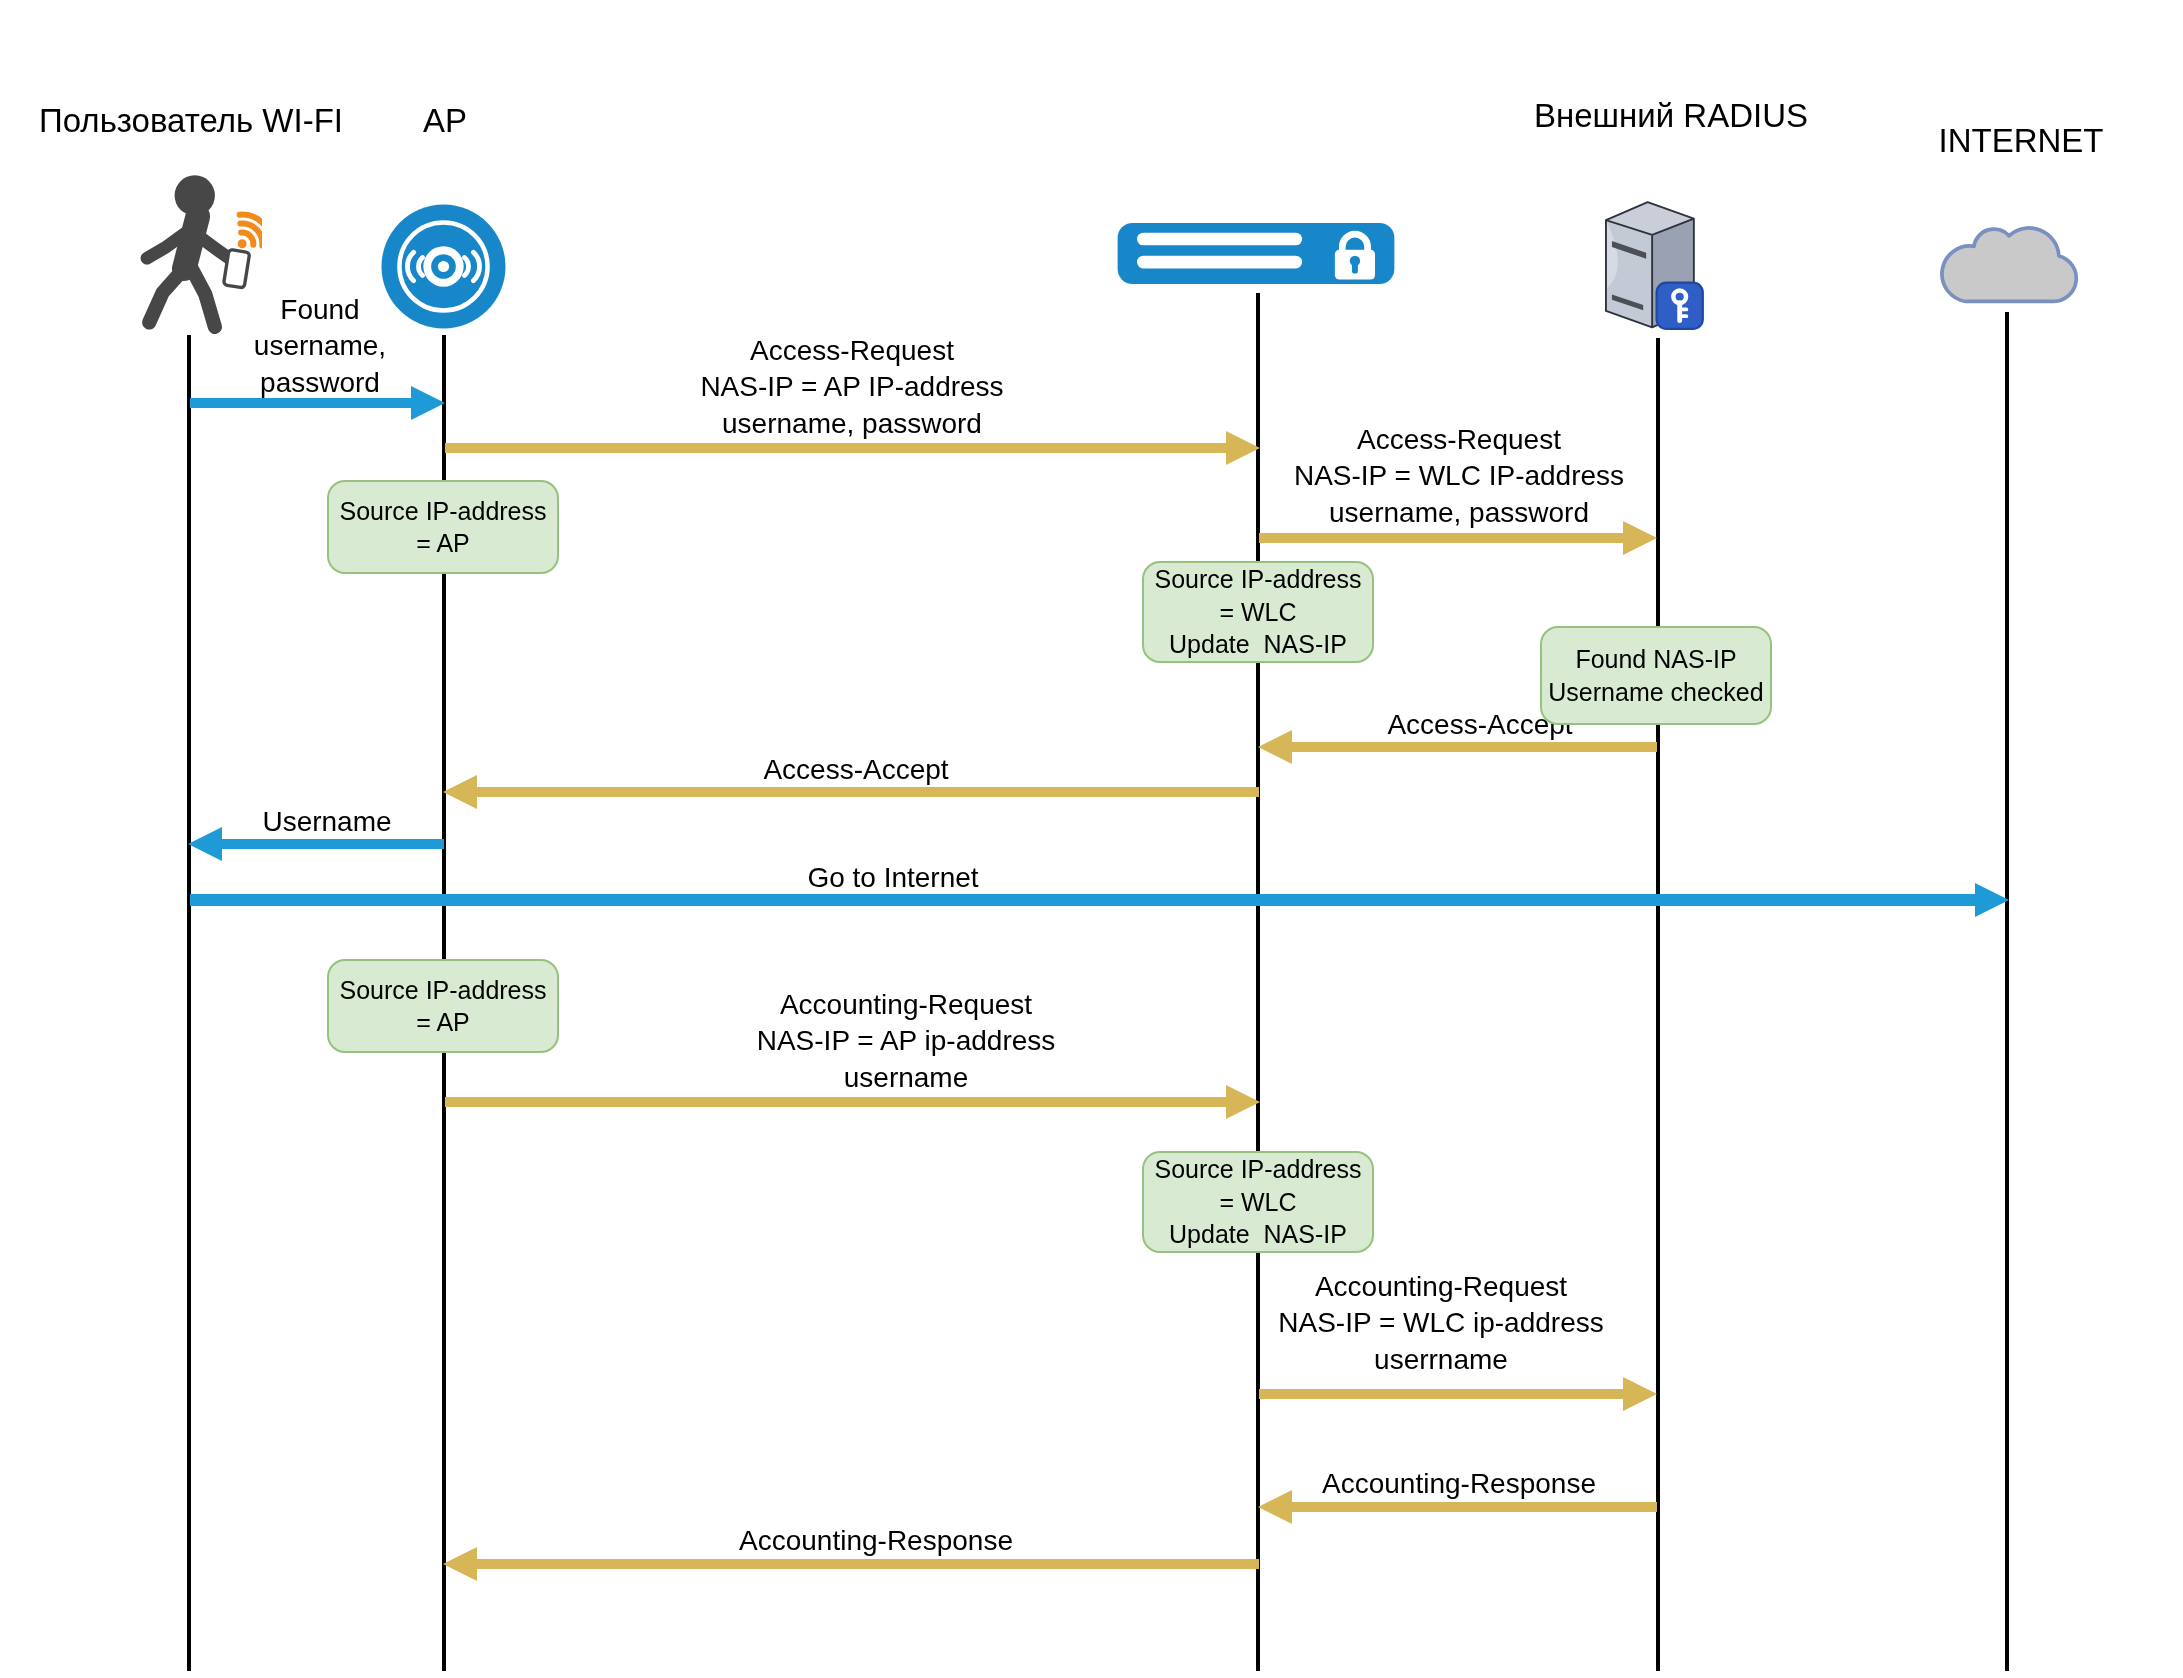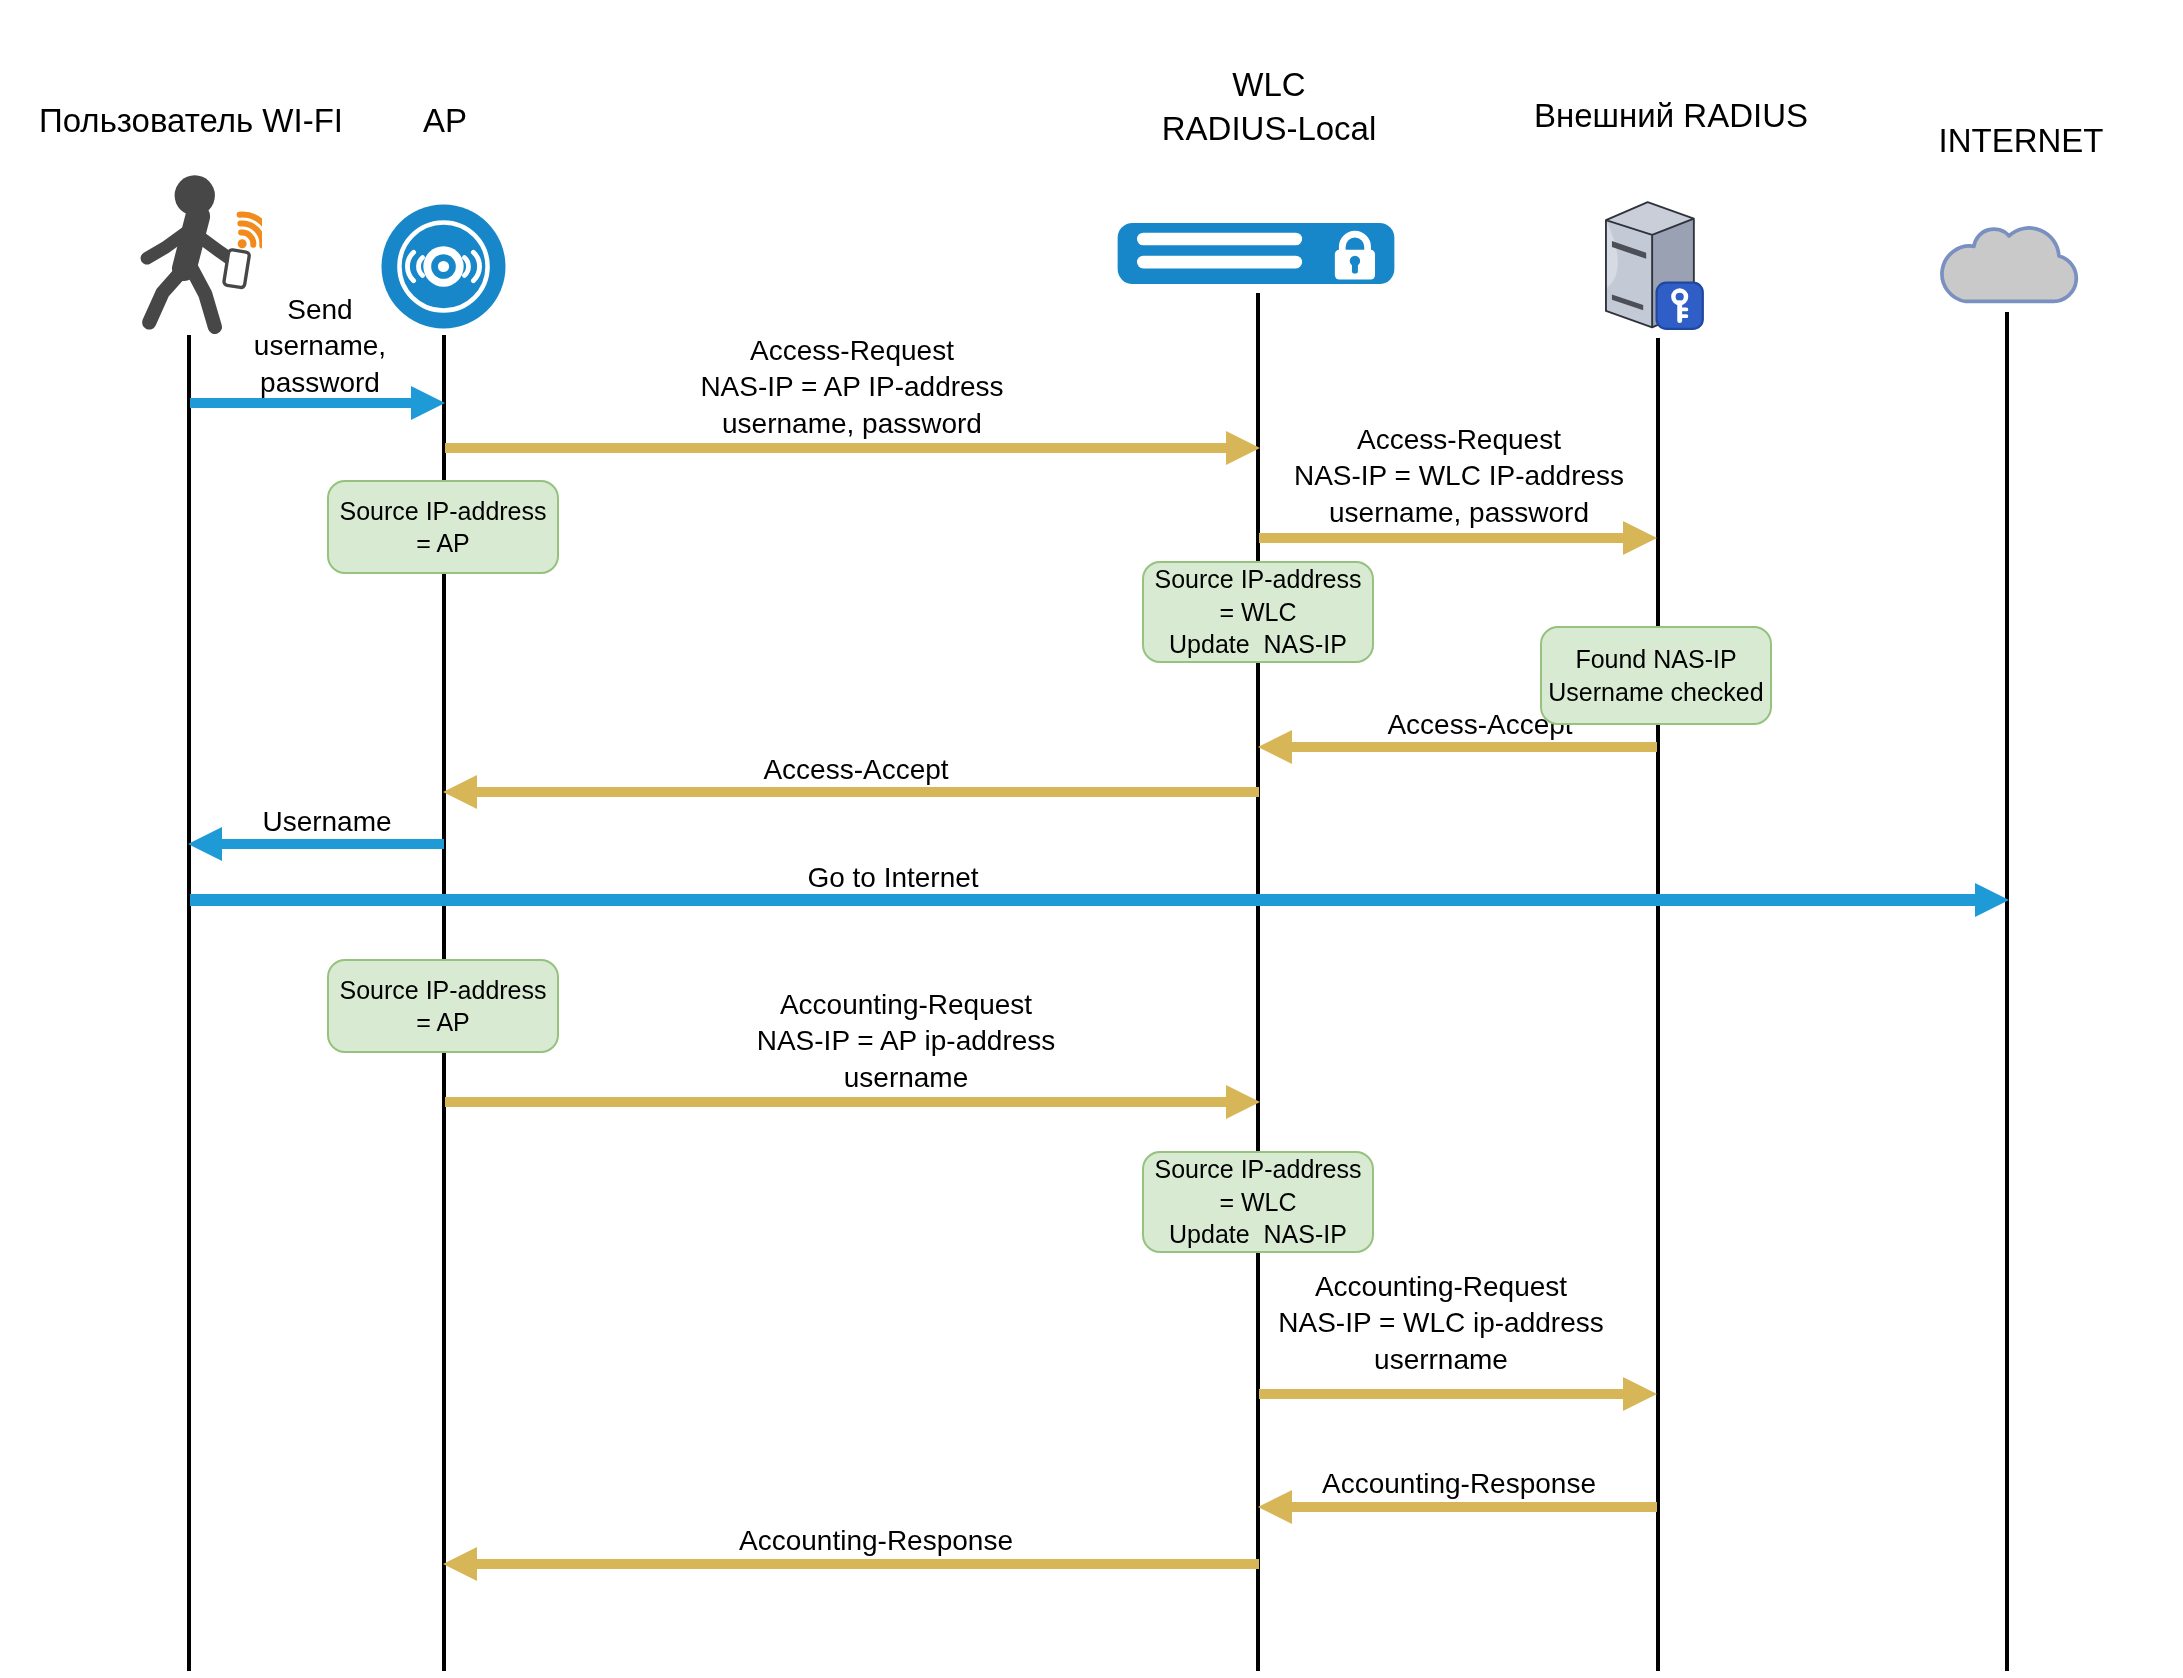--- a/index.html
+++ b/index.html
@@ -36,22 +36,20 @@
   }
   .icon{position:absolute;z-index:2;}
 </style>
 </head>
 <body>
 
 <div id="canvas">
 
   <div class="actor-label" style="left:191px;top:99px;text-align:right;">Пользователь WI-FI</div>
   <div class="actor-label" style="left:445px;top:99px;">AP</div>
-  <div class="actor-label" style="left:1269px;top:63px;">WLC
-RADIUS-Local</div>
   <div class="actor-label" style="left:1671px;top:94px;">Внешний RADIUS</div>
   <div class="actor-label" style="left:2021px;top:119px;">INTERNET</div>
 
   <svg class="icon" style="left:129px;top:173px;" width="133" height="163" viewBox="0 0 178 218">
     <circle cx="88" cy="30" r="27" style="fill:var(--person-gray)"></circle>
     <path d="M92 58 L74 128" style="stroke:var(--person-gray)" stroke-width="33" stroke-linecap="round" fill="none"></path>
     <path d="M84 74 L48 100 L24 114" style="stroke:var(--person-gray)" stroke-width="17" stroke-linecap="round" stroke-linejoin="round" fill="none"></path>
     <path d="M90 82 L120 104 L137 116" style="stroke:var(--person-gray)" stroke-width="17" stroke-linecap="round" stroke-linejoin="round" fill="none"></path>
     <path d="M77 124 L45 160 L27 200" style="stroke:var(--person-gray)" stroke-width="19" stroke-linecap="round" stroke-linejoin="round" fill="none"></path>
     <path d="M84 128 L102 162 L115 206" style="stroke:var(--person-gray)" stroke-width="19" stroke-linecap="round" stroke-linejoin="round" fill="none"></path>
@@ -152,21 +150,21 @@
     </div>
   <div class="arrow gold left" style="left:1258px;top:1490px;width:399px;">
       <div class="head"></div>
       <div class="shaft"></div>
     </div>
   <div class="arrow gold left" style="left:443px;top:1547px;width:816px;">
       <div class="head"></div>
       <div class="shaft"></div>
     </div>
 
-  <div class="msg-label" style="left:320px;top:292px;">Send
+  <div class="msg-label" style="left:320px;top:292px;">Found
 username,
 password</div>
   <div class="msg-label" style="left:852px;top:333px;">Access-Request
 NAS-IP = AP IP-address
 username, password</div>
   <div class="msg-label" style="left:1459px;top:422px;">Access-Request
 NAS-IP = WLC IP-address
 username, password</div>
   <div class="msg-label" style="left:1480px;top:707px;">Access-Accept</div>
   <div class="msg-label" style="left:856px;top:752px;">Access-Accept</div>

